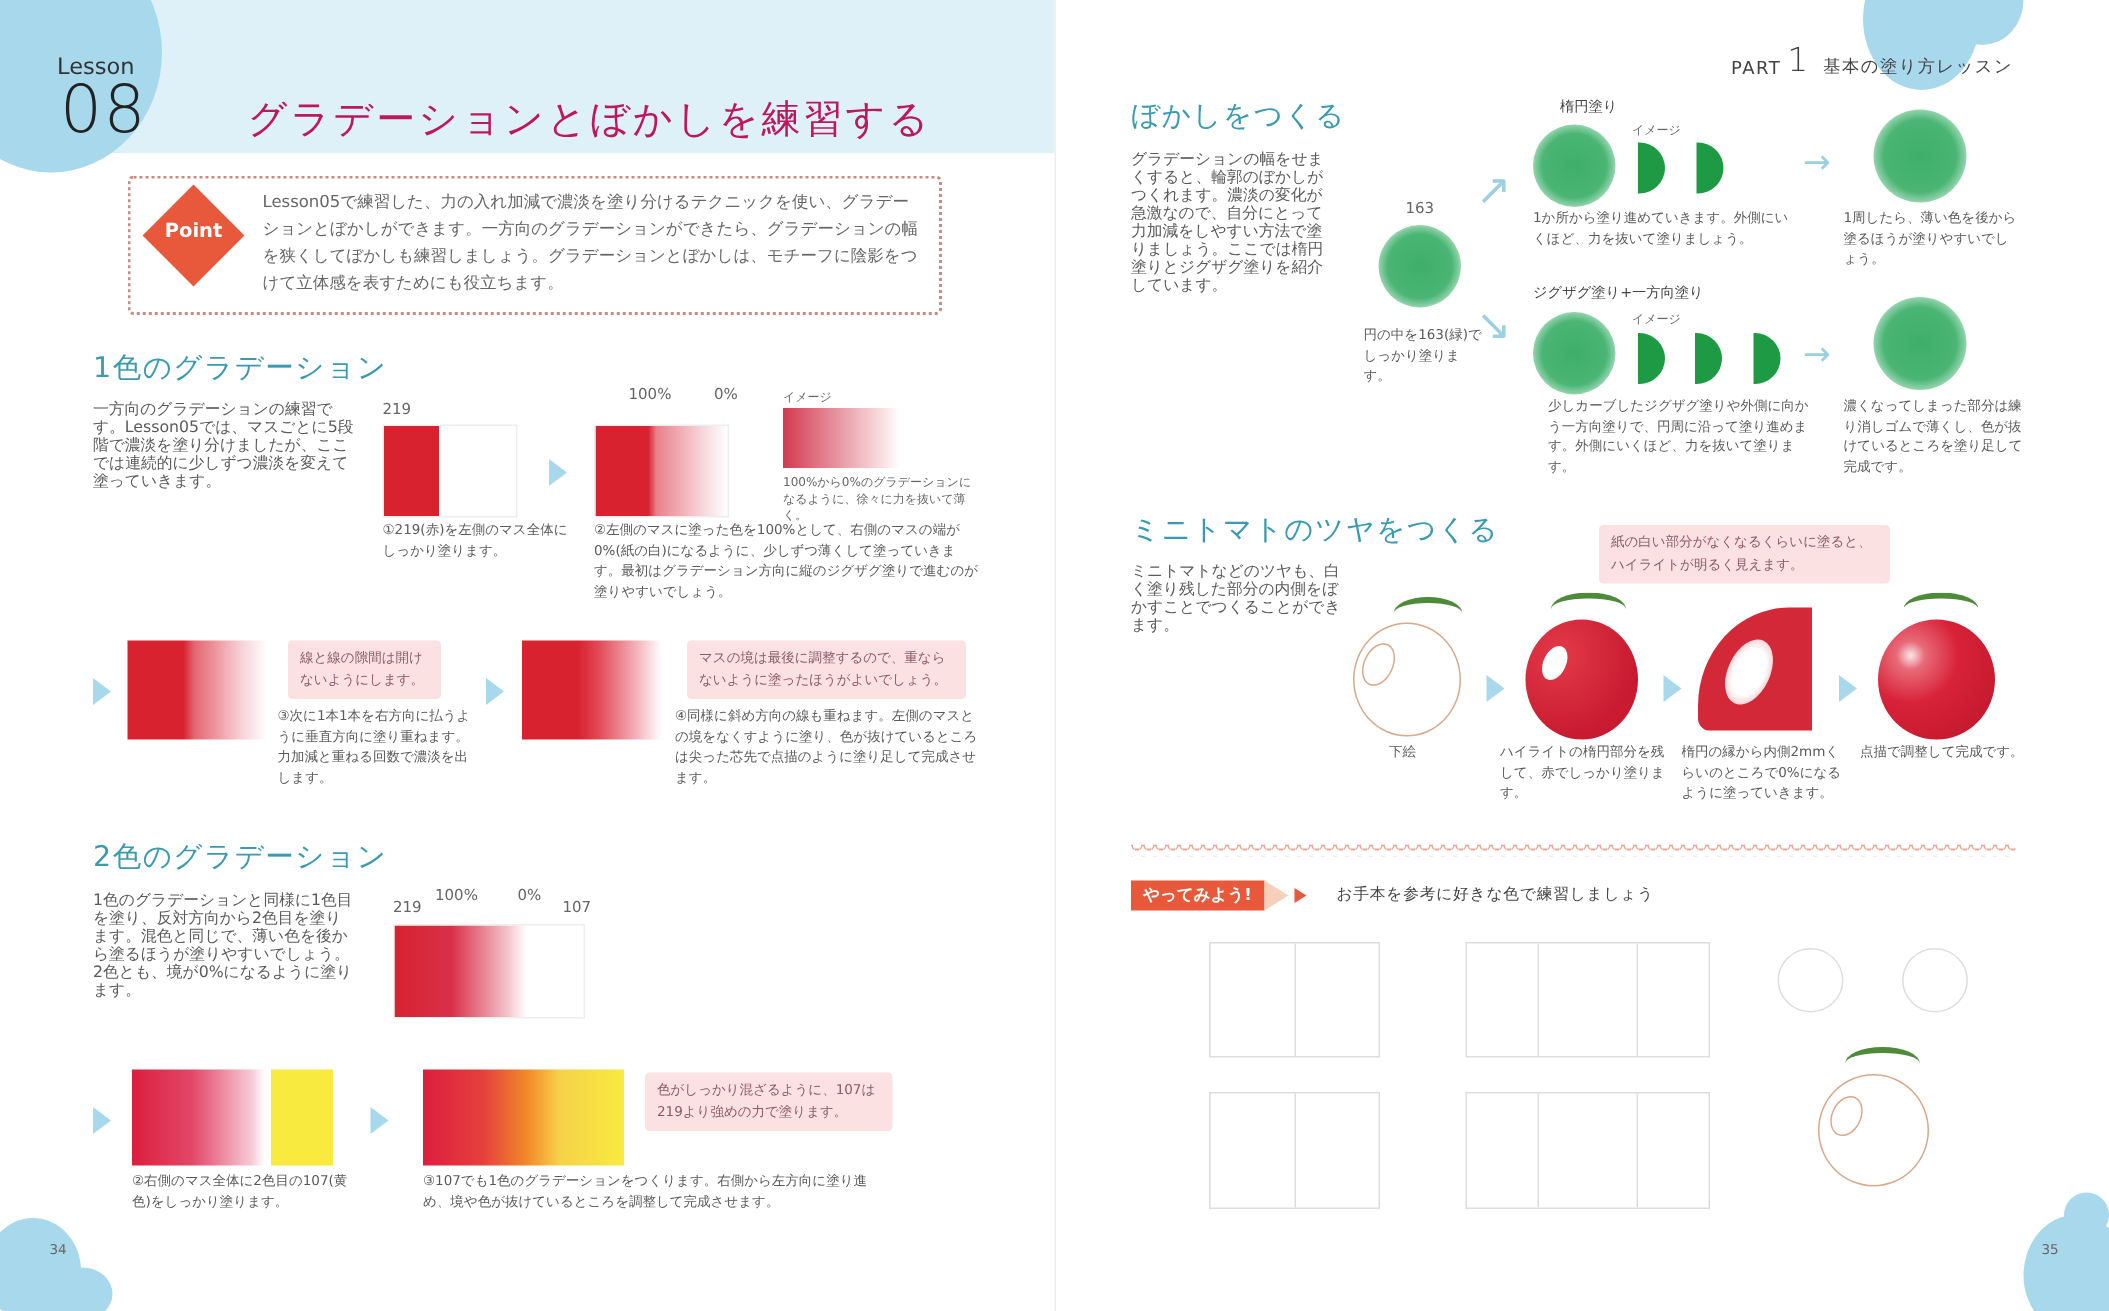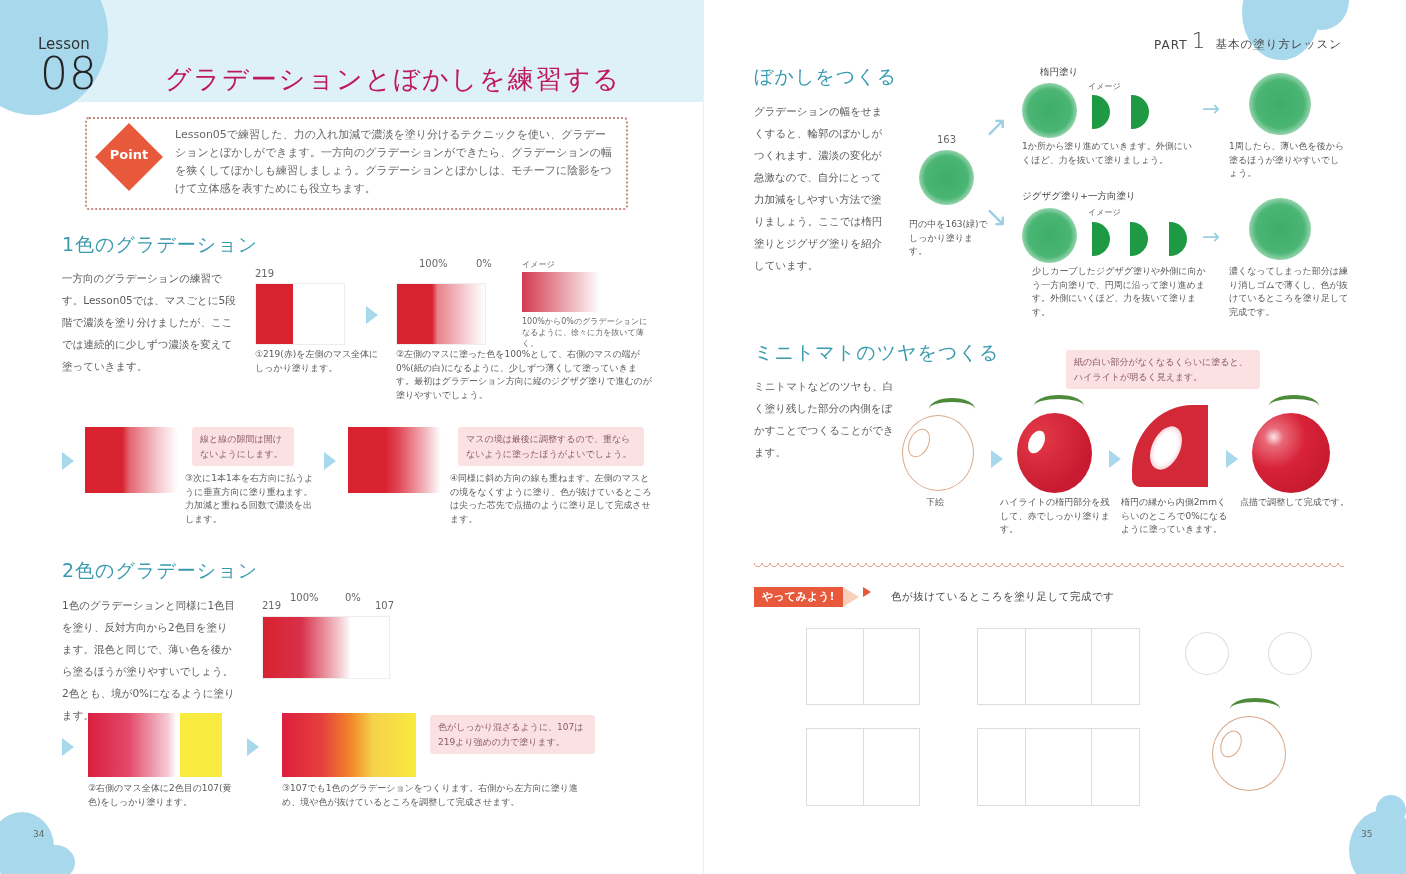--- a/index.html
+++ b/index.html
@@ -1,18 +1,18 @@
 <!DOCTYPE html>
 <html><head>
 <meta charset="utf-8">
 <style>
 *{box-sizing:border-box;margin:0;padding:0}
 body{width:1406px;height:874px;position:relative;overflow:hidden;background:#fff;font-family:"DejaVu Sans",sans-serif;color:#555}
 .abs{position:absolute}
-.txt{font-size:10.5px;line-height:22px;color:#5a5a5a}
+.txt{font-size:10.5px;line-height:12px;color:#5a5a5a}
 .sm{font-size:9px;line-height:13.5px;color:#5a5a5a}
 .xs{font-size:8px;line-height:11px;color:#666}
 .h2{font-size:19px;color:#3a9bb0;letter-spacing:1px;font-weight:normal}
 .blob{background:#a8d8ec;border-radius:50%}
 .tri{width:0;height:0;border-top:9px solid transparent;border-bottom:9px solid transparent;border-left:12px solid #a8d8ec}
 .arr{font-size:22px;color:#9ccfe4}
 .note{background:#fbe1e1;border-radius:3px;color:#8a5a6a;font-size:9px;line-height:14.5px;padding:5px 8px}
 .swatch{border:1px solid #eee}
 .grid-box{border:1.5px solid #ddd;display:flex}
 .grid-box>div{border-right:1.5px solid #ddd;flex:1}
@@ -150,26 +150,26 @@
   <div class="abs" style="left:448px;top:425px;width:28px;height:46px;border-radius:50%;background:radial-gradient(#fff 50%,#f4b8c0 85%,#d22838);transform:rotate(25deg)"></div>
   <div class="abs sm" style="left:417px;top:496px;width:110px">楕円の縁から内側2mmくらいのところで0%になるように塗っていきます。</div>
 
   <div class="abs tri" style="left:522px;top:450px"></div>
   <div class="abs" style="left:548px;top:413px;width:78px;height:80px;border-radius:50%;background:radial-gradient(ellipse at 28% 30%,#fbe6ea 0,#e86a78 12%,#d82238 40%,#c41a2e 80%)"></div>
   <div class="abs" style="left:565px;top:395px;width:50px;height:22px;border-top:4px solid #4d8a3a;border-radius:50% 50% 0 0"></div>
   <div class="abs sm" style="left:536px;top:496px;width:115px">点描で調整して完成です。</div>
 
   <div class="abs" style="left:50px;top:563px;width:590px;height:8px;background:radial-gradient(circle at 4px 0,transparent 3px,#e5a898 3px,#e5a898 4px,transparent 4px) 0 0/8px 8px repeat-x"></div>
 
-  <div class="abs" style="left:50px;top:587px;display:flex;align-items:flex-start">
+  <div class="abs" style="left:50px;top:587px;display:flex;align-items:center">
     <span style="background:#e8583a;color:#fff;font-size:11px;font-weight:bold;padding:2px 8px;height:20px;line-height:16px">やってみよう!</span>
     <span style="width:0;height:0;border-top:10px solid transparent;border-bottom:10px solid transparent;border-left:16px solid #f6d0b8"></span>
     <span style="margin-left:4px;width:0;height:0;border-top:5px solid transparent;border-bottom:5px solid transparent;border-left:8px solid #e8583a"></span>
   </div>
-  <div class="abs sm" style="left:187px;top:590px;font-size:10.5px;color:#444;letter-spacing:.5px">色が抜けているところを塗り足して完成です</div>
+  <div class="abs sm" style="left:187px;top:590px;font-size:10.5px;color:#444;letter-spacing:.5px">お手本を参考に好きな色で練習しましょう</div>
 
   <div class="abs grid-box" style="left:102px;top:628px;width:114px;height:77px">
       <div></div>
       <div></div>
     </div>
   <div class="abs grid-box" style="left:273px;top:628px;width:163px;height:77px">
       <div></div>
       <div style="flex:1.35"></div>
       <div></div>
     </div>

